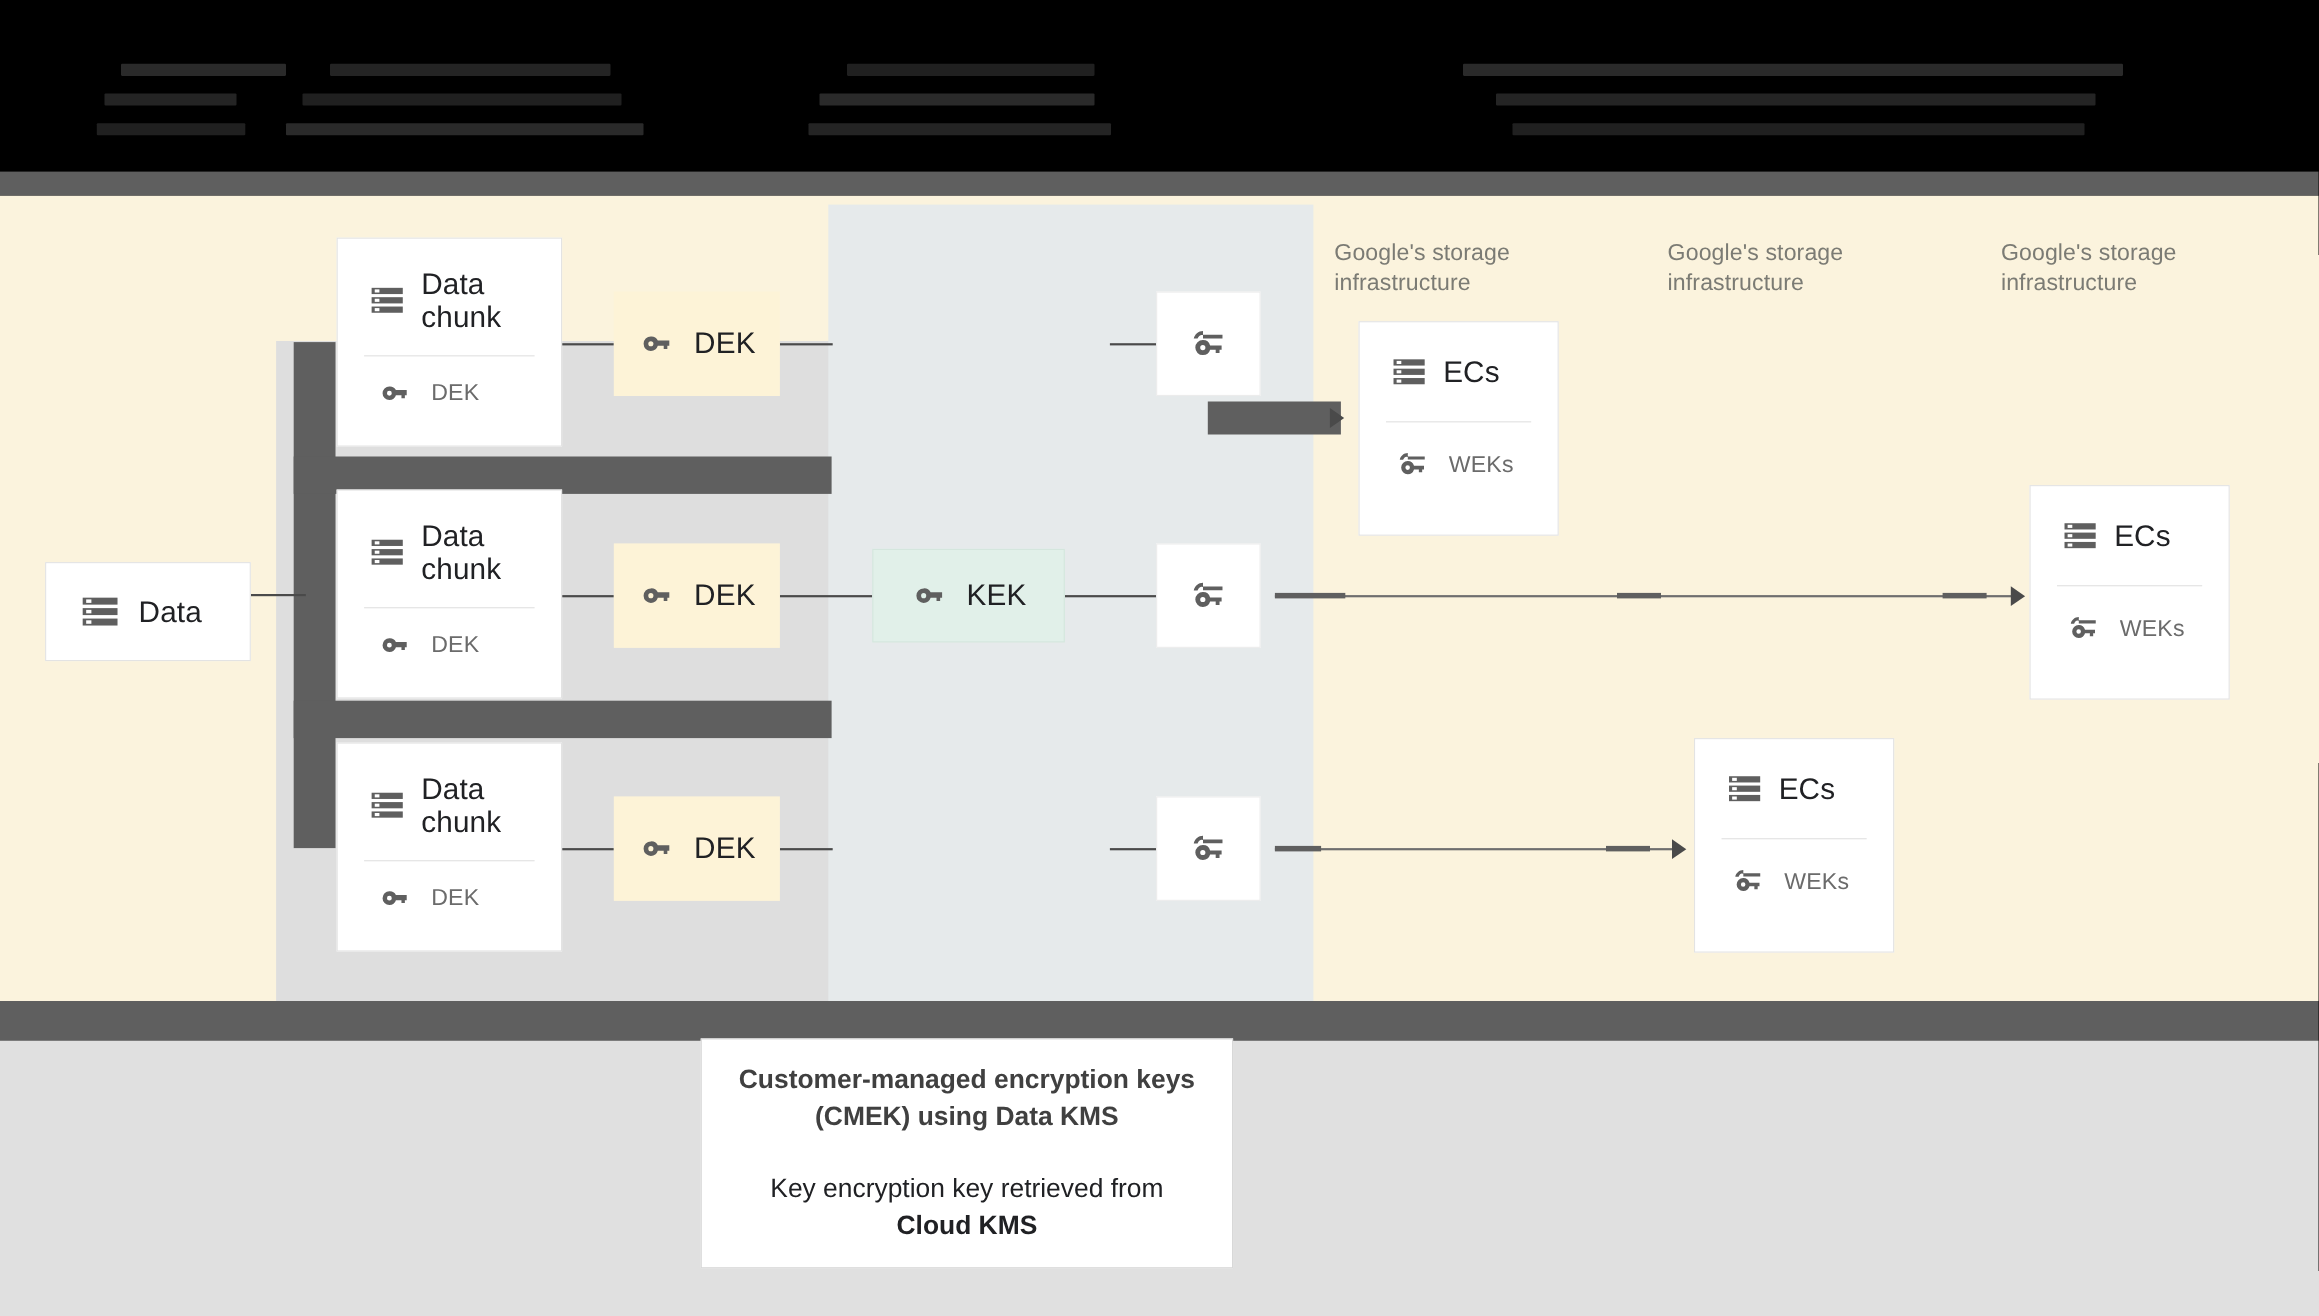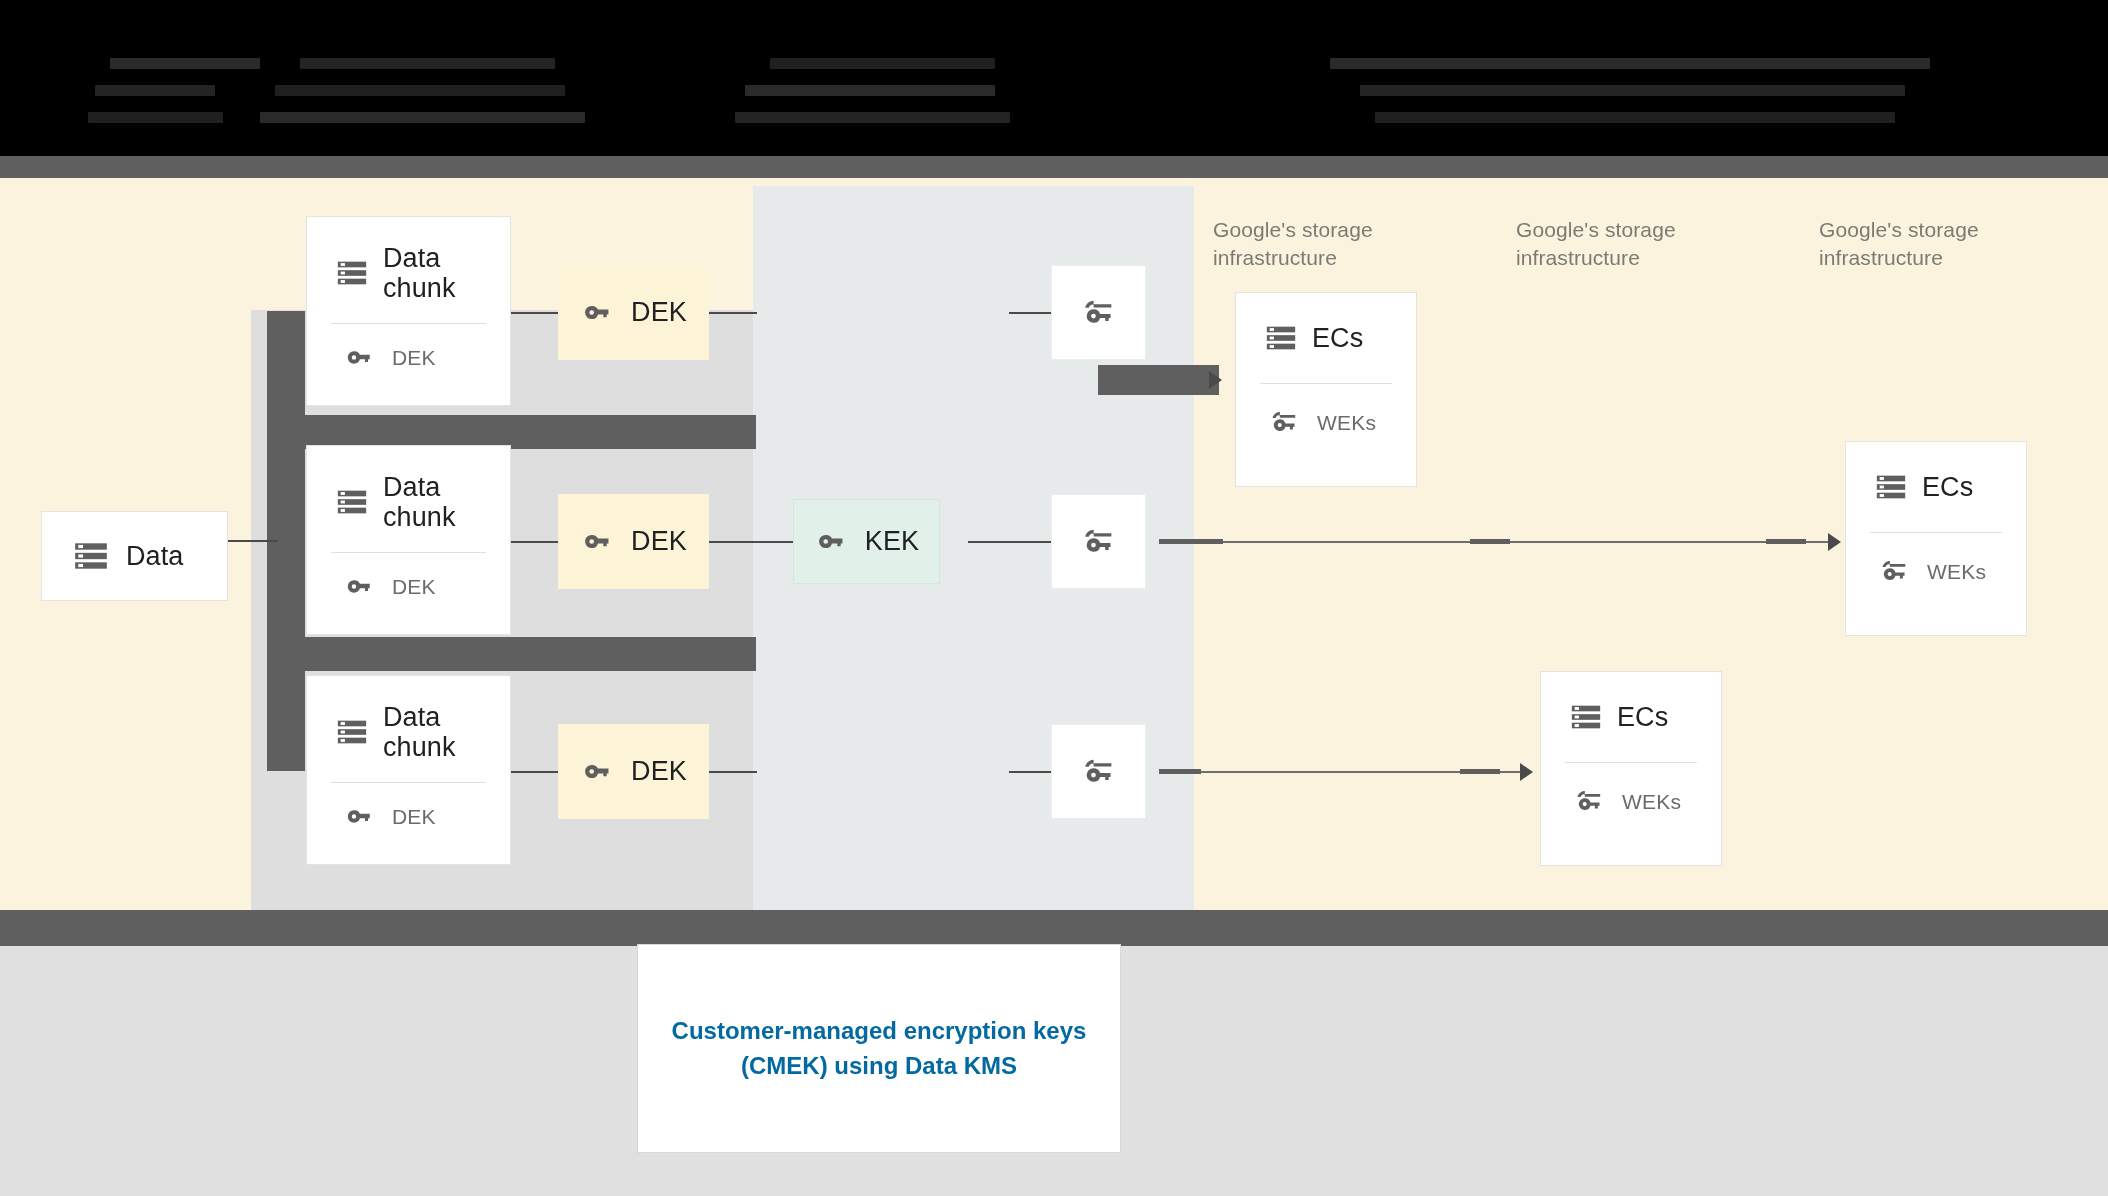--- a/index.html
+++ b/index.html
@@ -50,21 +50,21 @@
   .dek-box{background:#fdf3d7;}
   .kek-box{background:#e1f0e9;border:1px solid #d4e6dd;}
   .wek-box{background:#fff;border:1px solid #ececec;}
 
   .infra-label{position:absolute;font-size:21px;color:#7b7b74;line-height:1.32;letter-spacing:.1px;}
 
   
   #caption{position:absolute;left:637px;top:944px;width:484px;height:209px;background:#fff;
            border:1px solid #d8d8d8;box-sizing:border-box;display:flex;flex-direction:column;
            align-items:center;justify-content:center;text-align:center;}
-  #caption .strong{font-size:24px;font-weight:bold;color:#0369a1;line-height:1.42;}
+  #caption .strong{font-size:24px;font-weight:bold;color:#404040;line-height:1.42;}
   #caption .normal{font-size:24px;color:#202124;line-height:1.42;margin-top:30px;}
   #caption .normal b{font-weight:bold;}
 
   svg{display:block;}
 </style>
 </head>
 <body>
 
 <div id="stage">
 
@@ -238,21 +238,21 @@
 
   <div class="keybox dek-box" style="left:558px;top:724px;width:151px;height:95px;">
     <span>
       <svg width="33" height="33" viewBox="0 0 24 24">
           <path fill="#5f5f5f" d="M8.5 7.2a4.8 4.8 0 1 0 0 9.6 4.8 4.8 0 0 0 4.6-3.4H17v2.1h2.4v-2.1h1.3V9.8h-7.6A4.81 4.81 0 0 0 8.5 7.2zm0 3.1a1.7 1.7 0 1 1 0 3.4 1.7 1.7 0 0 1 0-3.4z"></path>
         </svg>
     </span>
     <span class="lbl">DEK</span>
   </div>
 
-  <div class="keybox kek-box" style="left:793px;top:499px;width:147px;height:85px;">
+  <div class="keybox kek-box" style="left:793px;top:499px;width:175px;height:85px;">
     <span>
       <svg width="33" height="33" viewBox="0 0 24 24">
           <path fill="#5f5f5f" d="M8.5 7.2a4.8 4.8 0 1 0 0 9.6 4.8 4.8 0 0 0 4.6-3.4H17v2.1h2.4v-2.1h1.3V9.8h-7.6A4.81 4.81 0 0 0 8.5 7.2zm0 3.1a1.7 1.7 0 1 1 0 3.4 1.7 1.7 0 0 1 0-3.4z"></path>
         </svg>
     </span>
     <span class="lbl">KEK</span>
   </div>
 
   <div class="keybox wek-box" style="left:1051px;top:265px;width:95px;height:95px;">
     <span>
@@ -361,15 +361,19 @@
       </span>
       <span class="card-sub">WEKs</span>
     </div>
   </div>
 
   <div id="caption">
     <div class="strong">
       <span>Customer-managed encryption keys</span><br>
       <span>(CMEK) using Data KMS</span>
     </div>
+    <div class="normal">
+      <span>Key encryption key retrieved from</span><br>
+      <b>Cloud KMS</b>
+    </div>
   </div>
 
 </div>
 
 </body></html>

